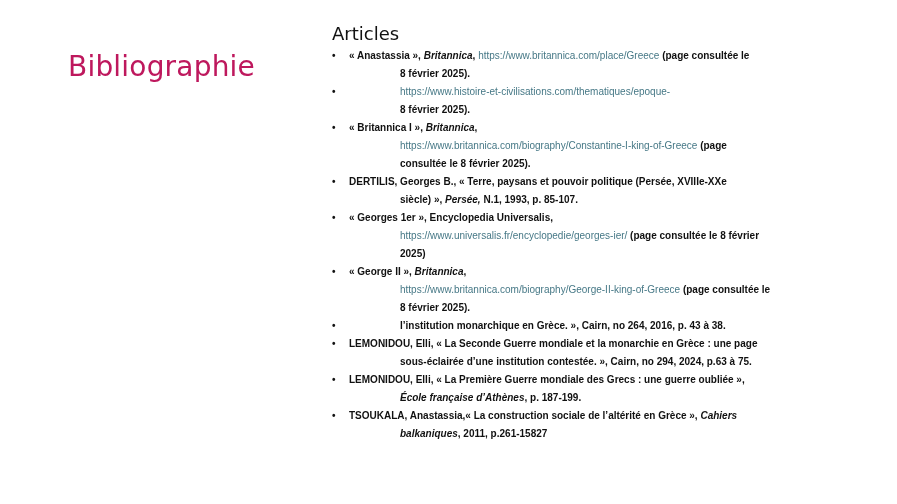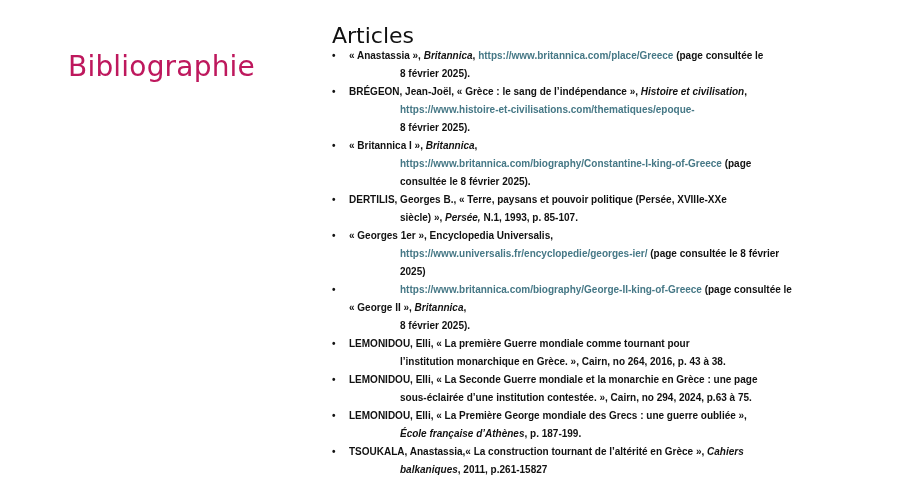--- a/index.html
+++ b/index.html
@@ -10,61 +10,58 @@
       color: #111111;
     }
     .slide-title {
       position: absolute; left: 68px; top: 50px;
       font-size: 28px; font-weight: normal; color: #be185d;
       letter-spacing: 0.2px;
       font-family: "DejaVu Sans", sans-serif;
     }
     .section-heading {
       position: absolute; left: 332px; top: 23px;
-      font-size: 22px; color: #111; font-weight: normal;
+      font-size: 18px; color: #111; font-weight: normal;
       font-family: "DejaVu Sans", sans-serif;
     }
     .entries {
       position: absolute; left: 332px; top: 47px; width: 470px;
       margin: 0; padding: 0; list-style: none;
     }
     .entry {
       position: relative; padding-left: 17px;
       font-size: 10px; font-weight: bold; line-height: 18px;
       margin: 0;
     }
     .bullet {
       position: absolute; left: 0; top: 0; font-size: 10px; font-weight: bold;
     }
     .line { display: block; white-space: nowrap; }
     .indent { padding-left: 51px; }
     .it { font-style: italic; }
-    .link { color: #467886; text-decoration: none; font-weight: bold; }
+    .link { color: #467886; text-decoration: none; font-weight: normal; }
   </style>
 </head>
 <body>
 
 <div class="slide-title">Bibliographie</div>
 <div class="section-heading">Articles</div>
 
 <ul class="entries">
 
   <li class="entry">
     <span class="bullet">•</span>
     <span class="line">
       <span>« Anastassia », </span><span class="it">Britannica</span><span>, </span><a class="link">https://www.britannica.com/place/Greece</a><span> (page consultée le</span>
     </span>
     <span class="line indent">8 février 2025).</span>
   </li>
 
   <li class="entry">
     <span class="bullet">•</span>
-    <span class="line">
-      <span>BRÉGEON, Jean-Joël, « Grèce : le sang de l’indépendance », </span><span class="it">Histoire et civilisation</span><span>,</span>
-    </span>
     <span class="line indent"><a class="link">https://www.histoire-et-civilisations.com/thematiques/epoque-</a></span>
     <span class="line indent">8 février 2025).</span>
   </li>
 
   <li class="entry">
     <span class="bullet">•</span>
     <span class="line">
       <span>« Britannica I », </span><span class="it">Britannica</span><span>,</span>
     </span>
     <span class="line indent"><a class="link">https://www.britannica.com/biography/Constantine-I-king-of-Greece</a><span> (page</span></span>
@@ -79,43 +76,42 @@
 
   <li class="entry">
     <span class="bullet">•</span>
     <span class="line">« Georges 1er », Encyclopedia Universalis,</span>
     <span class="line indent"><a class="link">https://www.universalis.fr/encyclopedie/georges-ier/</a><span> (page consultée le 8 février</span></span>
     <span class="line indent">2025)</span>
   </li>
 
   <li class="entry">
     <span class="bullet">•</span>
-    <span class="line indent"><a class="link">https://www.britannica.com/biography/George-II-king-of-Greece</a><span> (page consultée le</span></span>
     <span class="line">
       <span>« George II », </span><span class="it">Britannica</span><span>,</span>
     </span>
+    <span class="line indent"><a class="link">https://www.britannica.com/biography/George-II-king-of-Greece</a><span> (page consultée le</span></span>
     <span class="line indent">8 février 2025).</span>
   </li>
 
   <li class="entry">
     <span class="bullet">•</span>
-    <span class="line">LEMONIDOU, Elli, « La première Guerre mondiale comme tournant pour</span>
     <span class="line indent">l’institution monarchique en Grèce. », Cairn, no 264, 2016, p. 43 à 38.</span>
   </li>
 
   <li class="entry">
     <span class="bullet">•</span>
     <span class="line">LEMONIDOU, Elli, « La Seconde Guerre mondiale et la monarchie en Grèce : une page</span>
     <span class="line indent">sous-éclairée d’une institution contestée. », Cairn, no 294, 2024, p.63 à 75.</span>
   </li>
 
   <li class="entry">
     <span class="bullet">•</span>
-    <span class="line">LEMONIDOU, Elli, « La Première George mondiale des Grecs : une guerre oubliée »,</span>
+    <span class="line">LEMONIDOU, Elli, « La Première Guerre mondiale des Grecs : une guerre oubliée »,</span>
     <span class="line indent"><span class="it">École française d’Athènes</span><span>, p. 187-199.</span></span>
   </li>
 
   <li class="entry">
     <span class="bullet">•</span>
-    <span class="line"><span>TSOUKALA, Anastassia,« La construction tournant de l’altérité en Grèce », </span><span class="it">Cahiers</span></span>
+    <span class="line"><span>TSOUKALA, Anastassia,« La construction sociale de l’altérité en Grèce », </span><span class="it">Cahiers</span></span>
     <span class="line indent"><span class="it">balkaniques</span><span>, 2011, p.261-15827</span></span>
   </li>
 </ul>
 
 </body></html>

